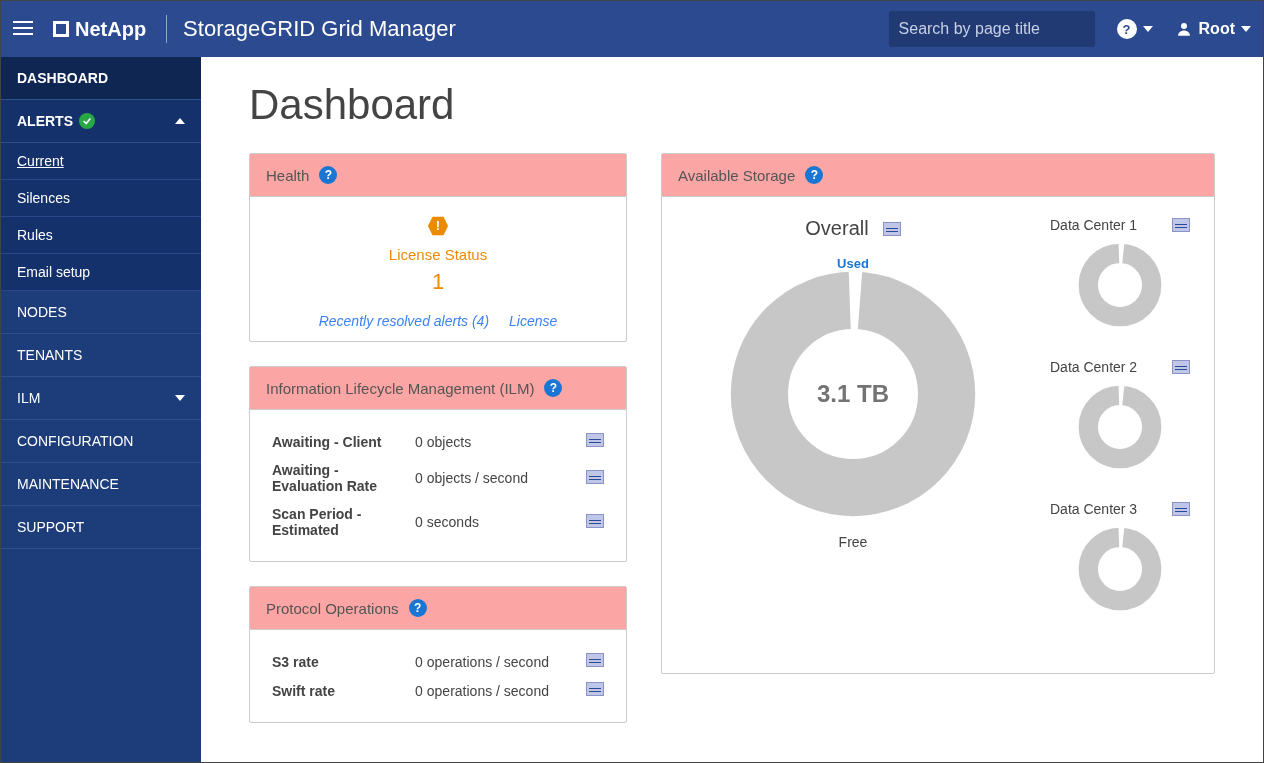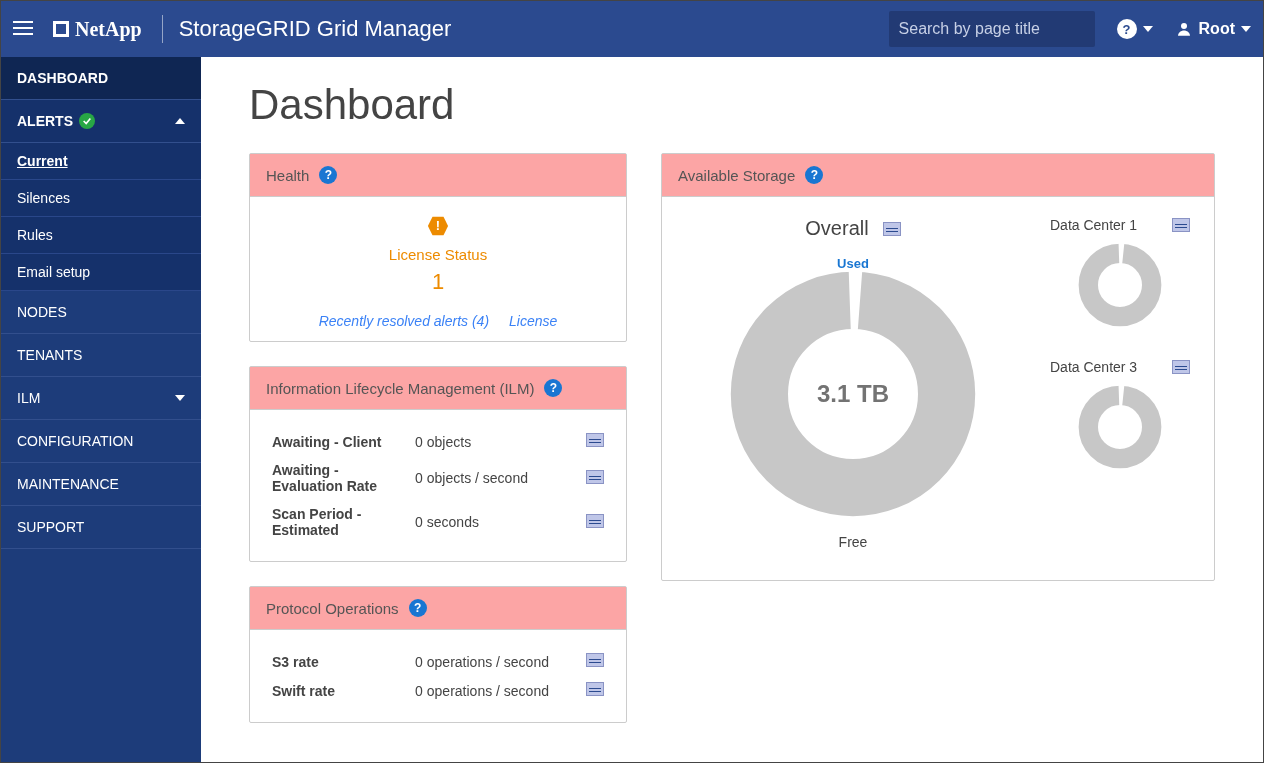--- a/index.html
+++ b/index.html
@@ -1,20 +1,20 @@
 <!DOCTYPE html>
 <html><head>
 <meta charset="utf-8">
 <style>
   * { box-sizing: border-box; margin: 0; padding: 0; }
   body { font-family: "Segoe UI", Arial, sans-serif; background: #fff; width: 1264px; height: 763px; overflow: hidden; border: 1px solid #444; }
   .topbar { height: 56px; background: #2b4a8f; color: #fff; display: flex; align-items: center; padding: 0 12px; }
   .hamburger { width: 24px; height: 24px; cursor: pointer; margin-right: 16px; }
   .hamburger-line { width: 20px; height: 2px; background: #fff; margin: 4px 0; }
-  .brand { display: flex; align-items: center; font-size: 20px; font-weight: 600; margin-right: 18px; font-family: Liberation Serif, serif; }
+  .brand { display: flex; align-items: center; font-size: 20px; font-weight: 600; margin-right: 18px; }
   .brand-mark { width: 16px; height: 16px; background: #fff; margin-right: 6px; display: inline-block; position: relative; }
   .brand-mark::after { content: ""; position: absolute; top: 3px; left: 3px; width: 10px; height: 10px; background: #2b4a8f; }
   .divider-v { width: 1px; height: 28px; background: rgba(255,255,255,0.5); margin: 0 16px 0 2px; }
   .app-title { font-size: 22px; font-weight: 400; }
   .top-spacer { flex: 1; }
   .search-wrap { display: flex; align-items: center; background: #223a74; border-radius: 2px; height: 36px; width: 206px; padding: 0 10px; }
   .search-input { flex: 1; background: transparent; border: none; outline: none; color: #fff; font-size: 16px; }
   .search-input::placeholder { color: #c7d0e6; }
   .search-icon { width: 18px; height: 18px; color: #fff; }
   .top-icon { margin-left: 22px; display: flex; align-items: center; cursor: pointer; }
@@ -28,21 +28,21 @@
   .side-item { padding: 13px 16px; border-bottom: 1px solid #324f8d; cursor: pointer; display: flex; align-items: center; justify-content: space-between; }
   .side-item.active { background: #0f2653; font-weight: 700; }
   .side-item.expanded { background: #15316b; font-weight: 700; }
   .alerts-ok { width: 16px; height: 16px; border-radius: 50%; background: #28a745; display: inline-flex; align-items: center; justify-content: center; margin-left: 6px; }
   .alerts-ok svg { width: 10px; height: 10px; }
   .chev { width: 0; height: 0; }
   .chev.up { border-left: 5px solid transparent; border-right: 5px solid transparent; border-bottom: 6px solid #fff; }
   .chev.down { border-left: 5px solid transparent; border-right: 5px solid transparent; border-top: 6px solid #fff; }
   .side-sub { background: #15316b; }
   .side-sub-item { padding: 10px 16px; cursor: pointer; border-bottom: 1px solid #2a478a; }
-  .side-sub-item.active { text-decoration: underline; font-weight: 700; padding-left: 16px; }
+  .side-sub-item.active { text-decoration: underline; font-weight: 400; padding-left: 16px; }
 
   .main { flex: 1; background: #fff; overflow-y: auto; padding: 24px 48px 40px; }
   .page-title { font-size: 42px; font-weight: 300; color: #444; margin-bottom: 24px; }
   .cards-row { display: flex; gap: 34px; align-items: flex-start; }
   .left-col { width: 378px; display: flex; flex-direction: column; gap: 24px; }
   .right-col { flex: 1; }
 
   .card { border: 1px solid #ccc; border-radius: 2px; background: #fff; }
   .card-head { background: #fca5a5; border-bottom: 1px solid #ccc; padding: 12px 16px; font-size: 15px; color: #555; display: flex; align-items: center; }
   .info-icon { width: 18px; height: 18px; border-radius: 50%; background: #1976d2; color: #fff; display: inline-flex; align-items: center; justify-content: center; font-size: 12px; font-weight: 700; margin-left: 10px; }
@@ -270,29 +270,41 @@
                 </div>
                 <div class="donut-sm-wrap">
                   <svg class="donut-sm" viewBox="0 0 100 100">
                     <circle cx="50" cy="50" r="36" fill="none" stroke="#c7c7c7" stroke-width="22"></circle>
                     <circle cx="50" cy="50" r="36" fill="none" stroke="#ffffff" stroke-width="24" stroke-dasharray="5 221" transform="rotate(-92 50 50)"></circle>
                   </svg>
                 </div>
               </div>
               <div class="dc-item">
                 <div class="dc-head">
-                  <span>Data Center 3</span>
+                  <span>Data Center 2</span>
                   <span class="chart-chip"></span>
                 </div>
                 <div class="donut-sm-wrap">
                   <svg class="donut-sm" viewBox="0 0 100 100">
                     <circle cx="50" cy="50" r="36" fill="none" stroke="#c7c7c7" stroke-width="22"></circle>
                     <circle cx="50" cy="50" r="36" fill="none" stroke="#ffffff" stroke-width="24" stroke-dasharray="5 221" transform="rotate(-92 50 50)"></circle>
                   </svg>
                 </div>
               </div>
+              <div class="dc-item">
+                <div class="dc-head">
+                  <span>Data Center 3</span>
+                  <span class="chart-chip"></span>
+                </div>
+                <div class="donut-sm-wrap">
+                  <svg class="donut-sm" viewBox="0 0 100 100">
+                    <circle cx="50" cy="50" r="36" fill="none" stroke="#c7c7c7" stroke-width="22"></circle>
+                    <circle cx="50" cy="50" r="36" fill="none" stroke="#ffffff" stroke-width="24" stroke-dasharray="5 221" transform="rotate(-92 50 50)"></circle>
+                  </svg>
+                </div>
+              </div>
             </div>
           </div>
         </div>
       </div>
     </div>
   </div>
 </div>
 
 </body></html>

